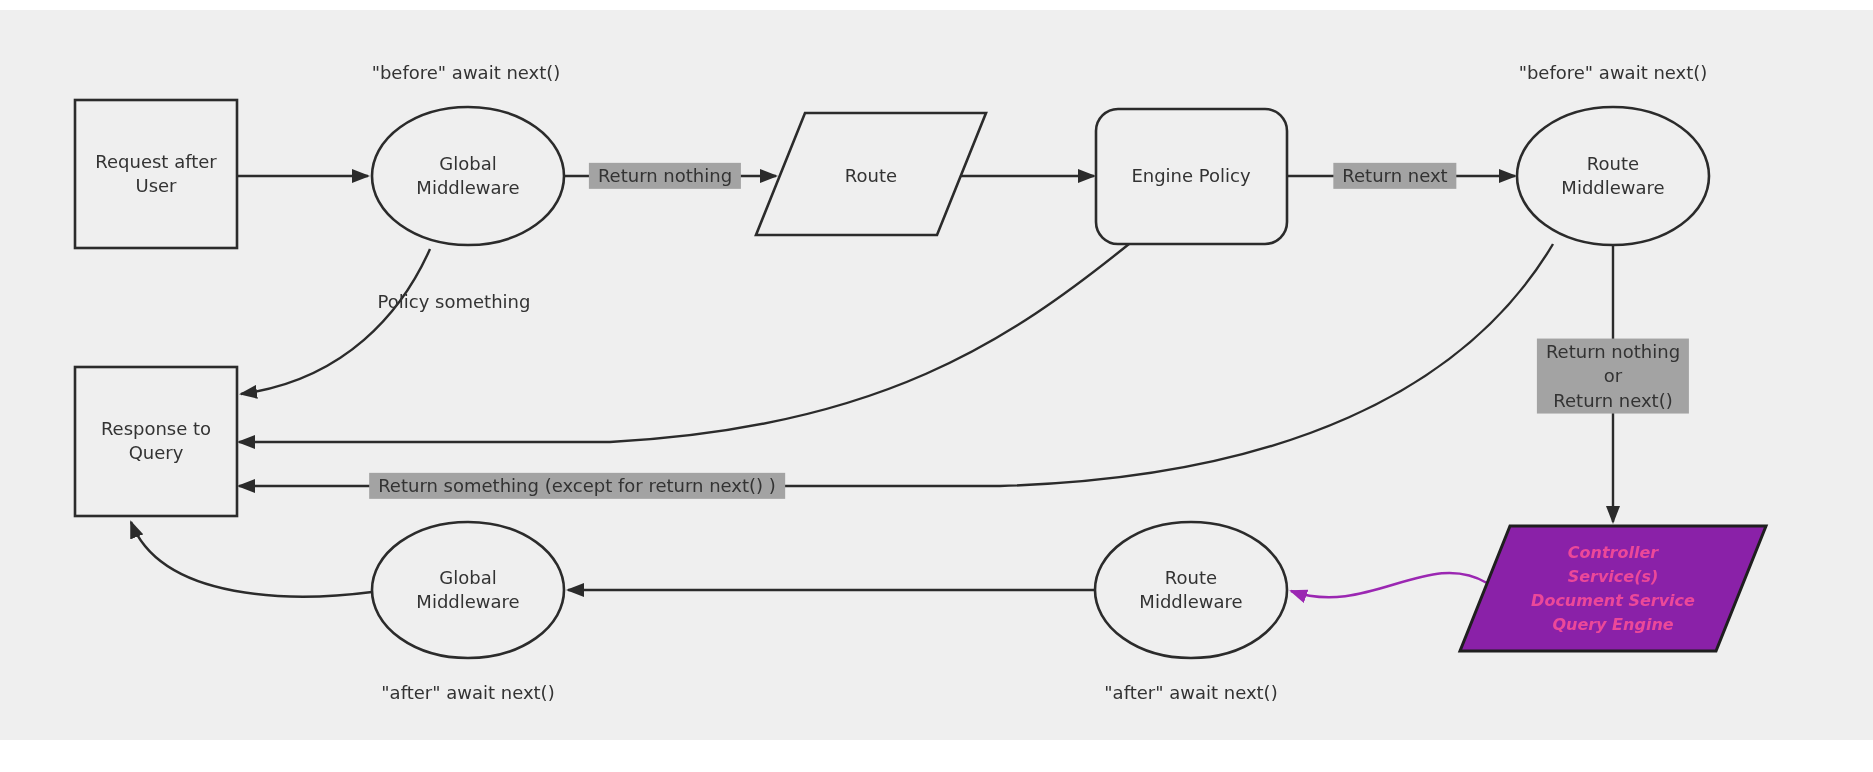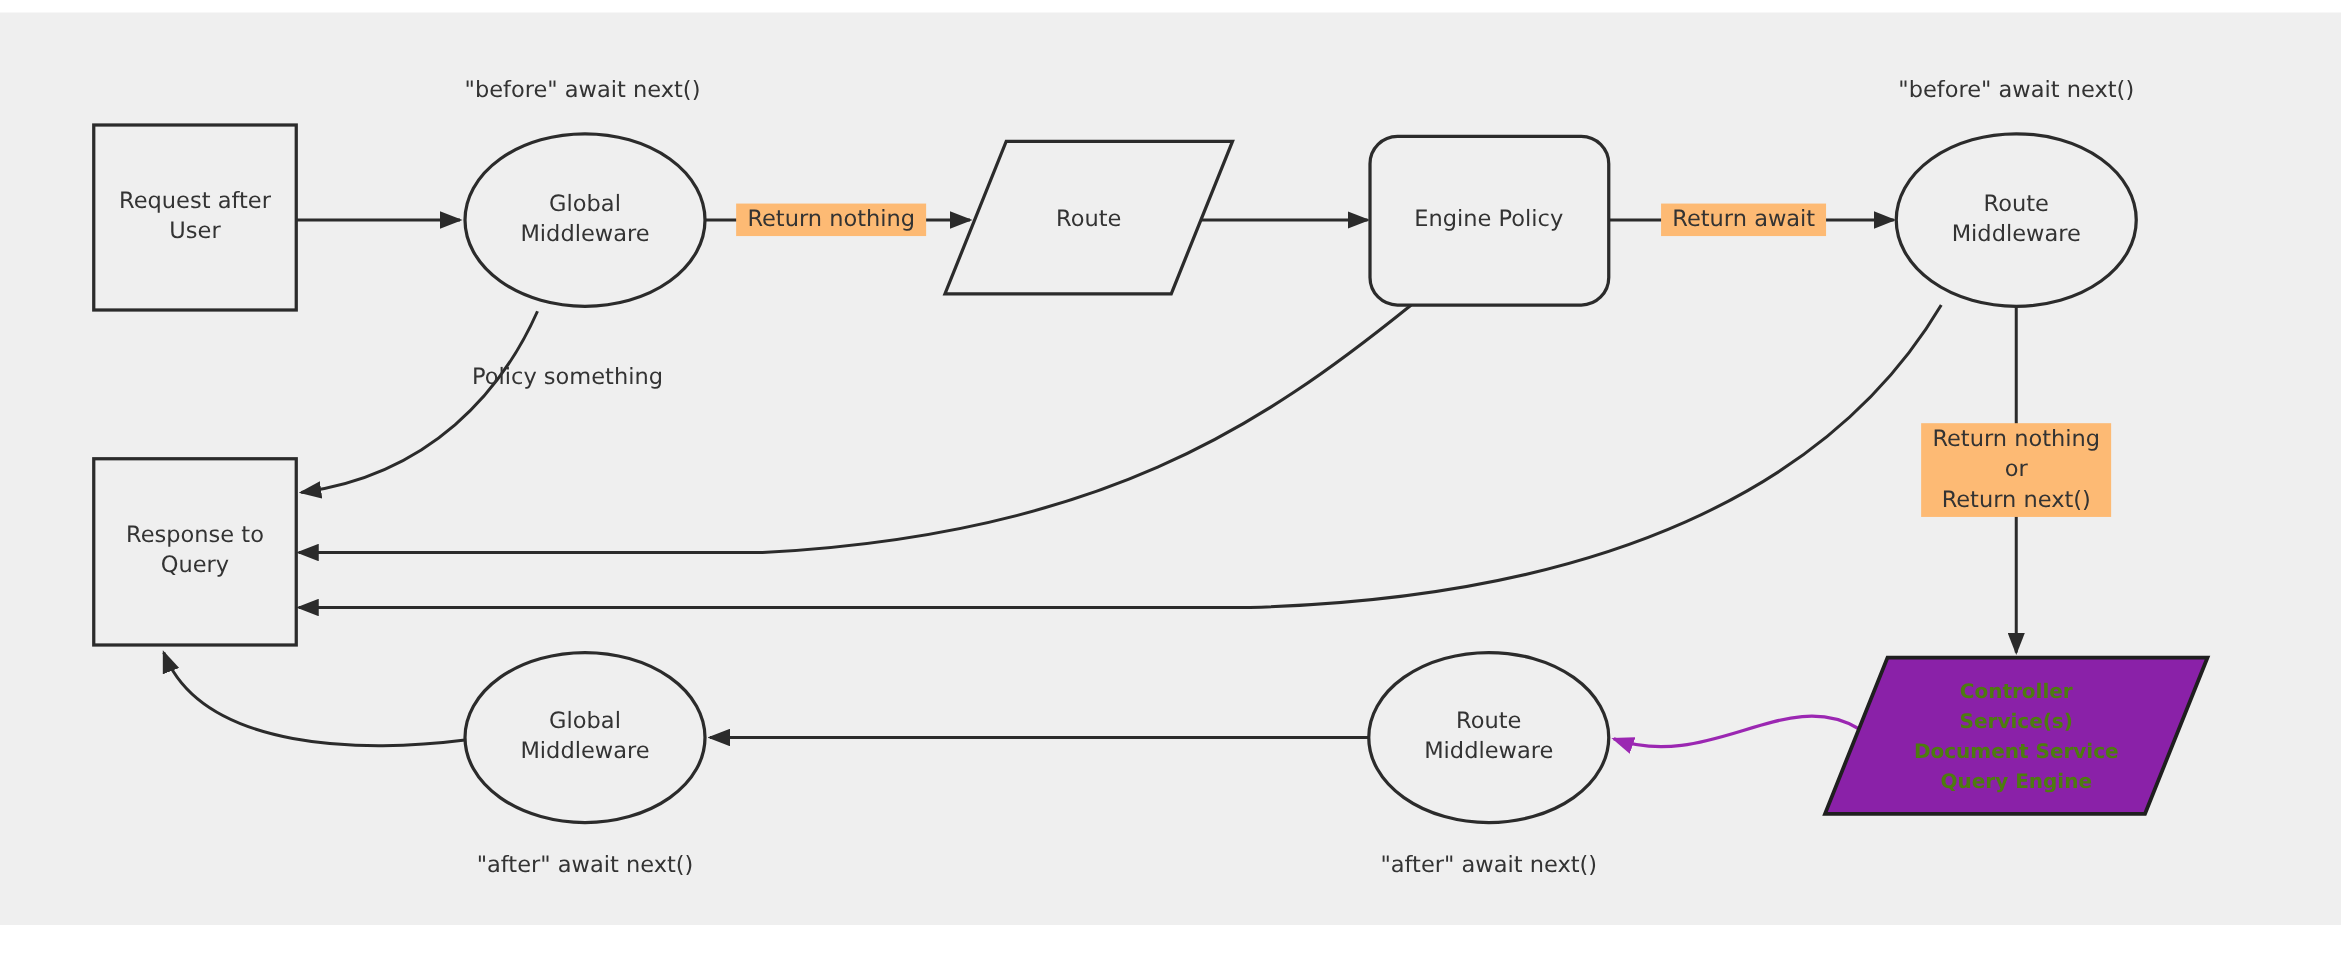--- a/index.html
+++ b/index.html
@@ -7,22 +7,22 @@
         font-family:"DejaVu Sans","Liberation Sans",sans-serif;}
   .diagram-bg{position:absolute;left:0;top:10px;width:1873px;height:730px;background:#efefef;}
   svg.diagram{position:absolute;left:0;top:0;width:1873px;height:772px;}
   .node-shape{fill:#efefef;stroke:#2b2b2b;stroke-width:2.6;}
   .purple-shape{stroke:#1f1f1f;stroke-width:3;}
   .edge{fill:none;stroke:#2b2b2b;stroke-width:2.4;}
   .edge-purple{fill:none;stroke-width:2.6;}
   .ah-dark{fill:#2b2b2b;}
   .lbl{position:absolute;transform:translate(-50%,-50%);text-align:center;color:#333333;
        font-size:18px;line-height:1.35;white-space:pre-line;}
-  .masked{background:#fdba74;padding:1px 9px;}
-  .purple-label{color:#4d7c0f;font-weight:bold;font-size:16px;line-height:24px;}
+  .masked{background:#a3a3a3;padding:1px 9px;}
+  .purple-label{color:#ec4899;font-weight:bold;font-size:16px;line-height:24px;font-style:italic;}
 </style>
 </head>
 <body>
 
 <div class="page">
   <div class="diagram-bg"></div>
 
   <svg class="diagram" viewBox="0 0 1873 772">
     <defs>
       <marker id="ahDark" markerUnits="userSpaceOnUse" markerWidth="18" markerHeight="14" refX="16" refY="7" orient="auto">
@@ -71,20 +71,21 @@
   <div class="lbl" style="left:1191px;top:590px">Route
 Middleware</div>
   <div class="lbl purple-label" style="left:1613px;top:589px">Controller
 Service(s)
 Document Service
 Query Engine</div>
 
   <div class="lbl" style="left:466px;top:73px">"before" await next()</div>
   <div class="lbl" style="left:1613px;top:73px">"before" await next()</div>
   <div class="lbl masked" style="left:665px;top:176px">Return nothing</div>
-  <div class="lbl masked" style="left:1395px;top:176px">Return await</div>
+  <div class="lbl masked" style="left:1395px;top:176px">Return next</div>
   <div class="lbl" style="left:454px;top:302px">Policy something</div>
+  <div class="lbl masked" style="left:577px;top:486px">Return something (except for return next() )</div>
   <div class="lbl masked" style="left:1613px;top:376px">Return nothing
 or
 Return next()</div>
   <div class="lbl" style="left:468px;top:693px">"after" await next()</div>
   <div class="lbl" style="left:1191px;top:693px">"after" await next()</div>
 </div>
 
 </body></html>

